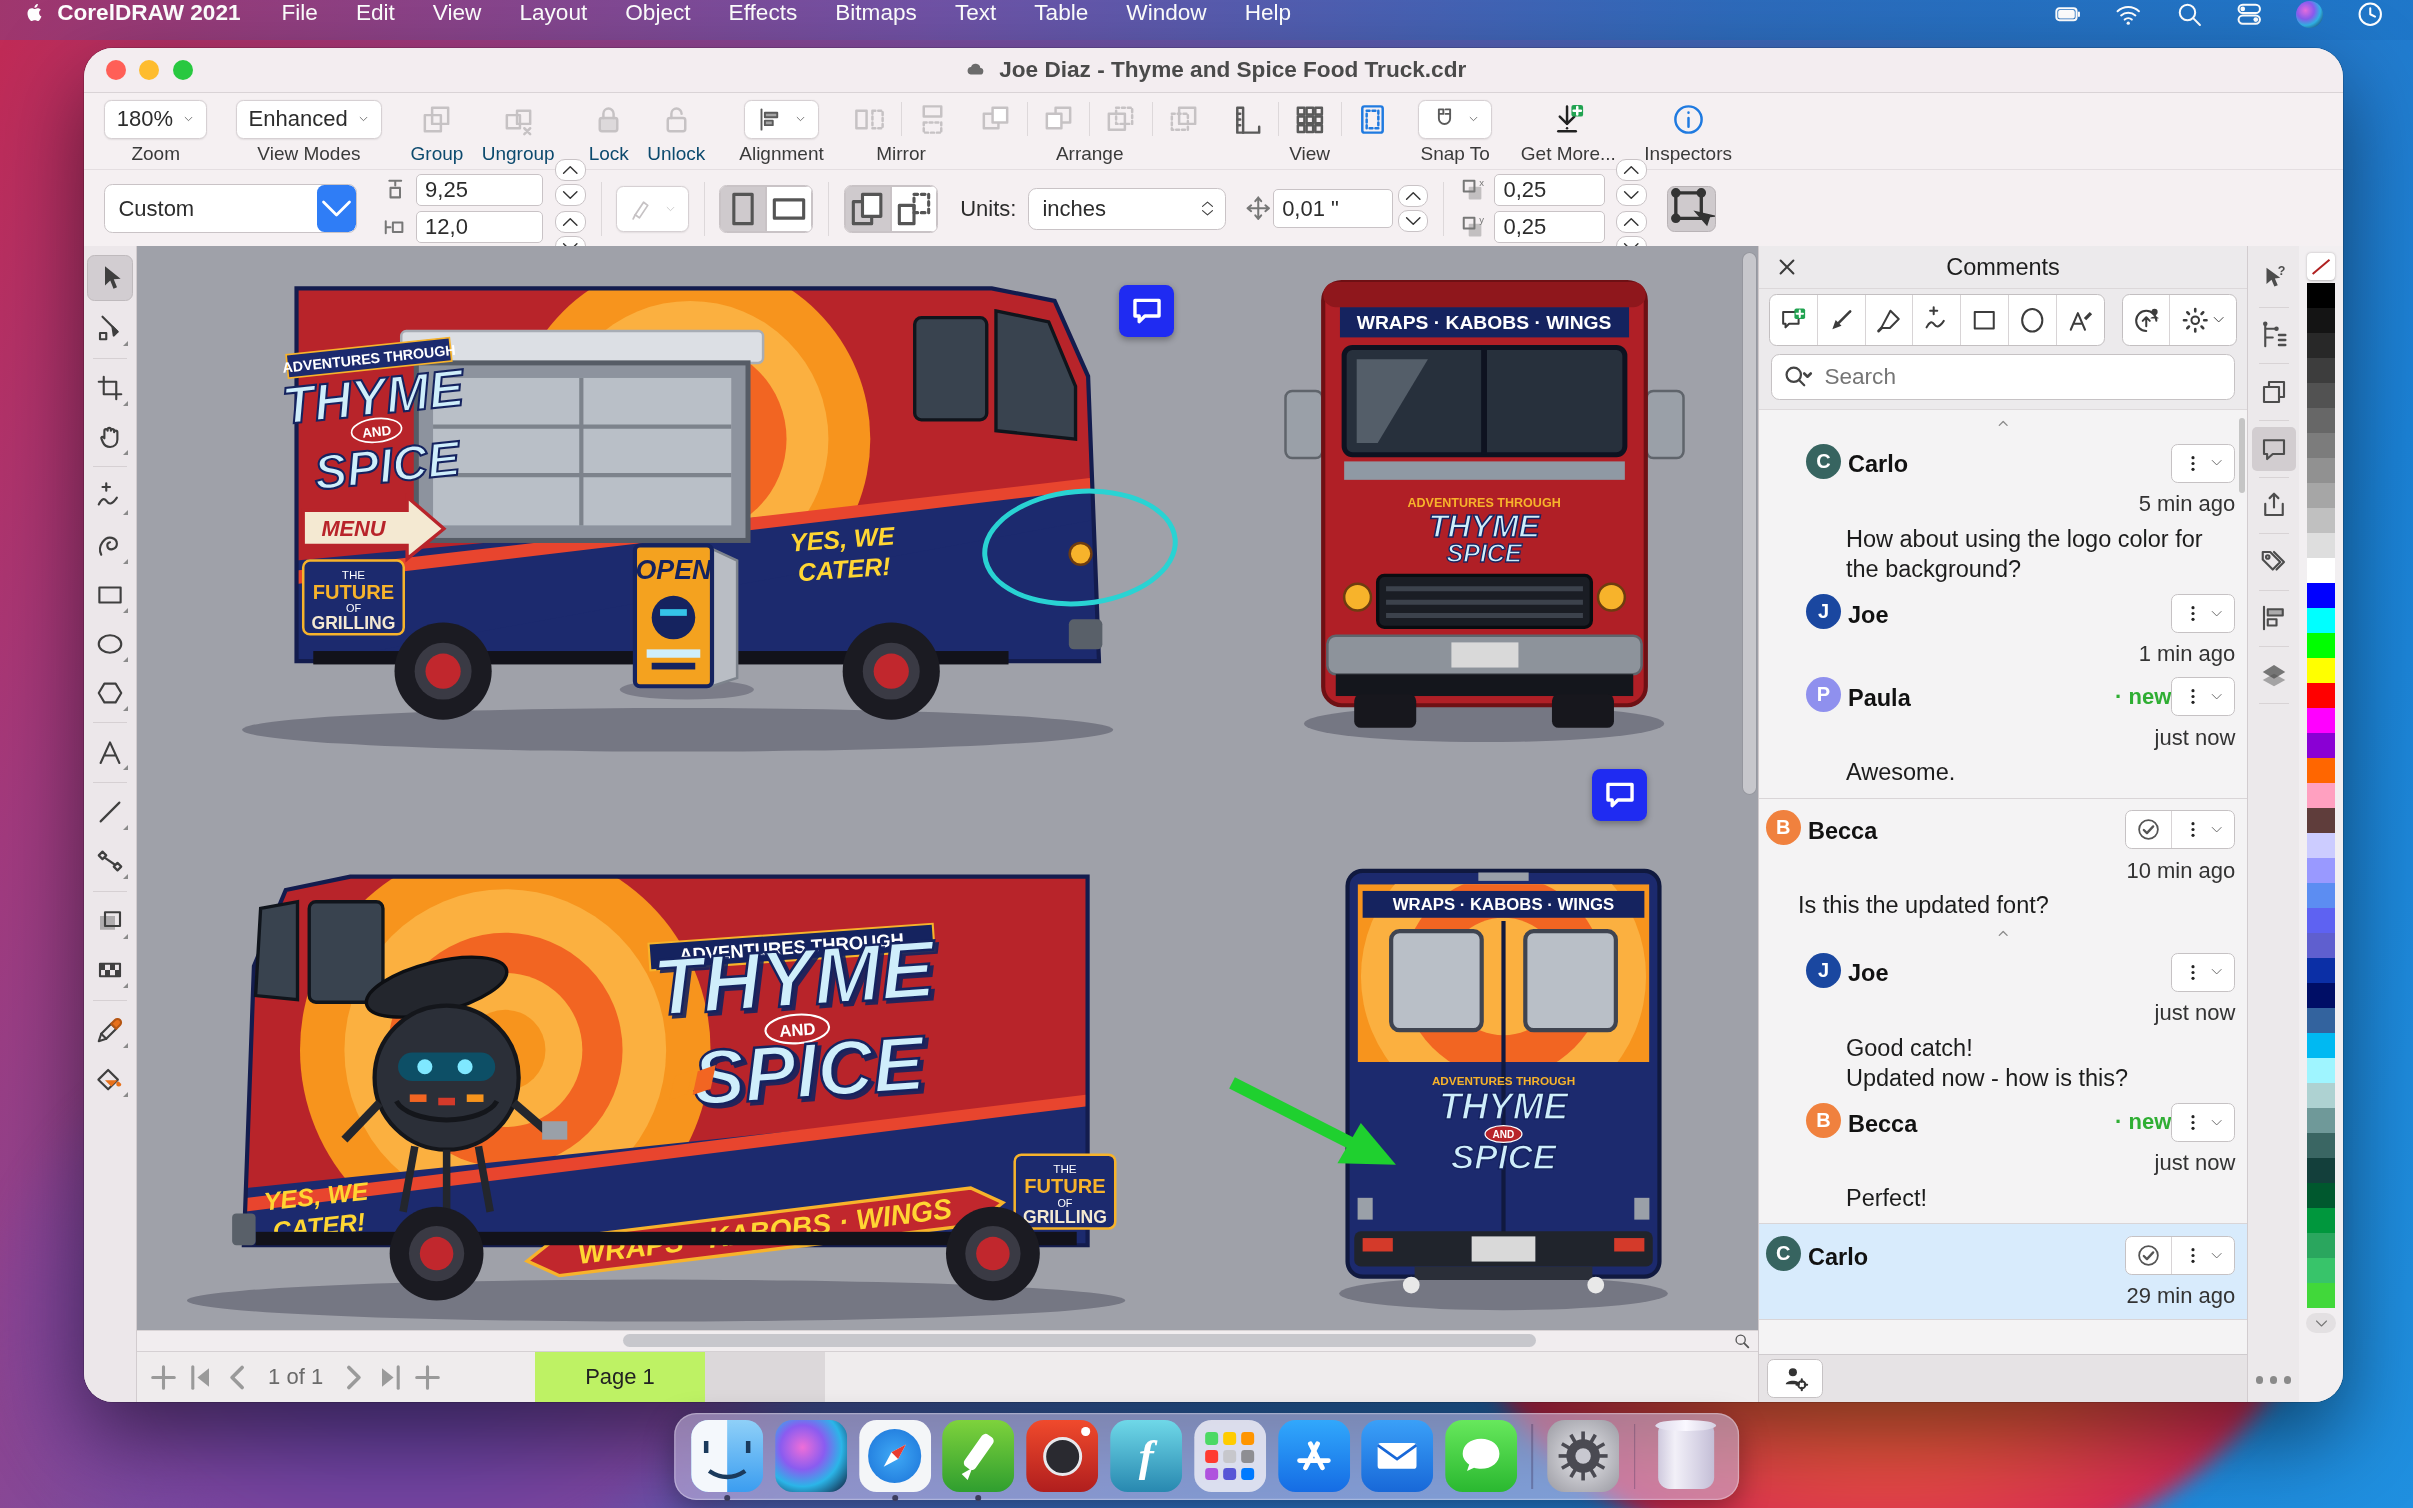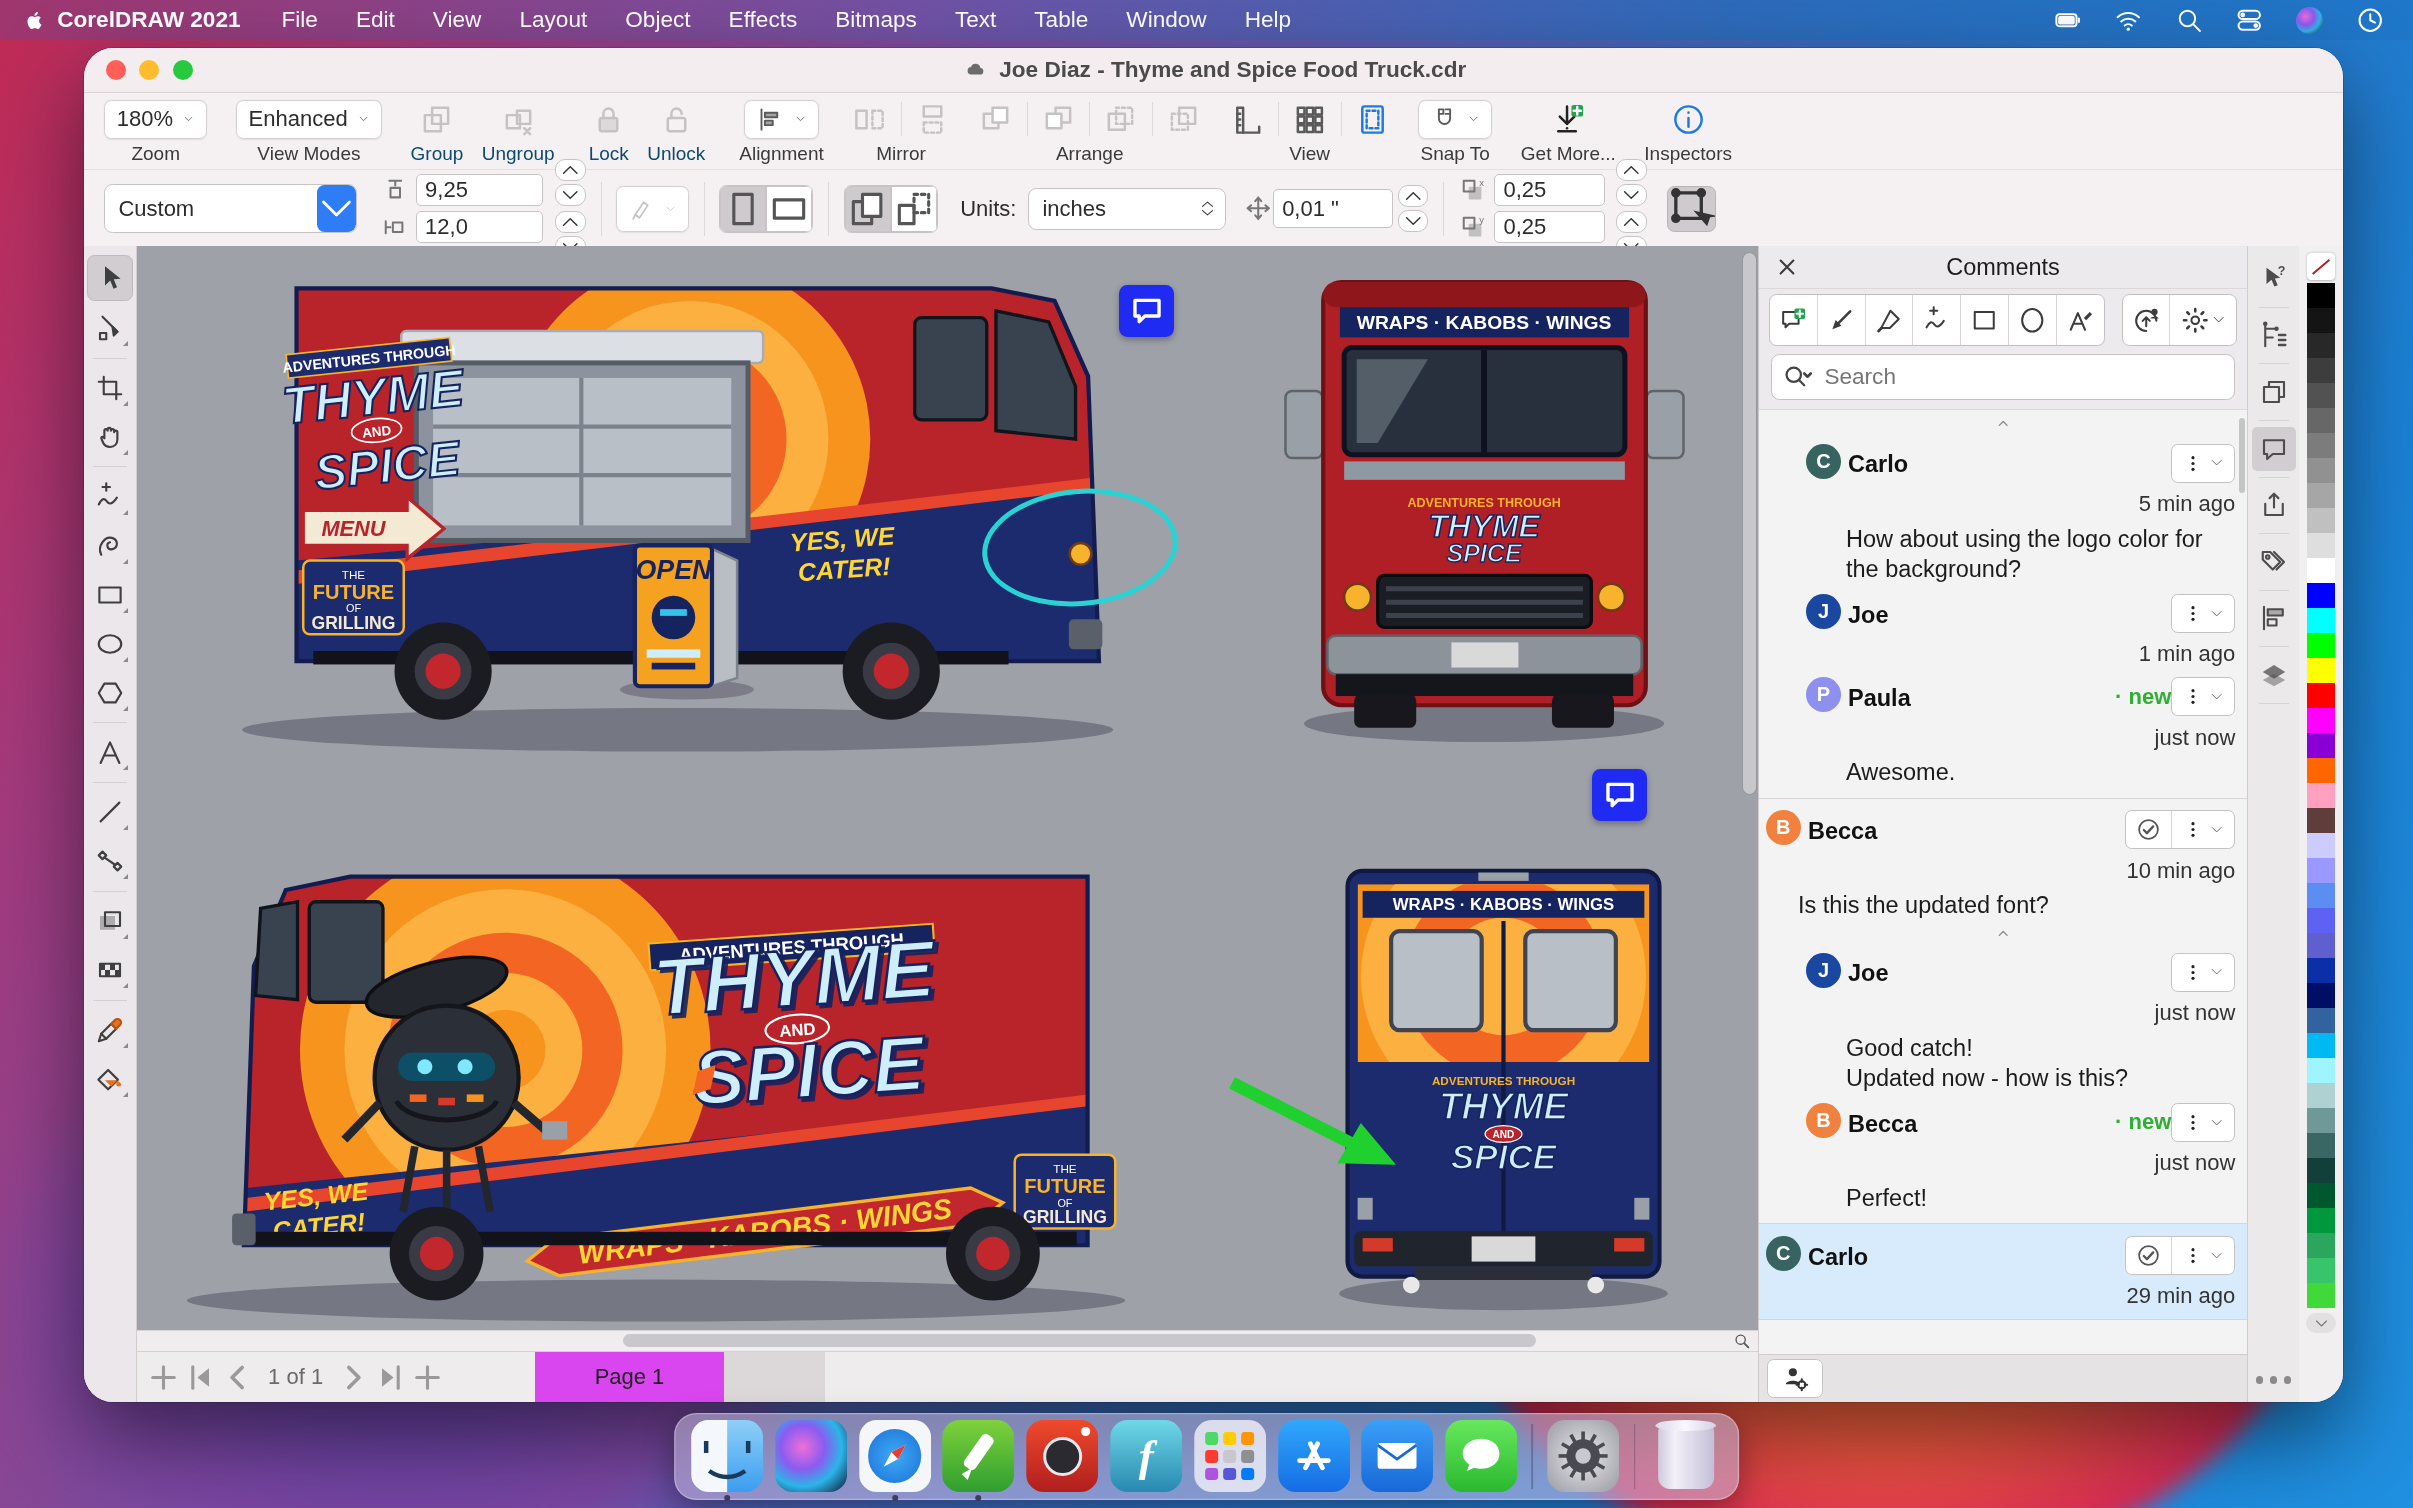--- a/index.html
+++ b/index.html
@@ -6,21 +6,21 @@
   .screen{position:relative;width:2413px;height:1508px;overflow:hidden;
     font-family:"Liberation Sans",sans-serif;-webkit-font-smoothing:antialiased;}
   
   .desktop{position:absolute;inset:0;
     background:linear-gradient(118deg,#c22a54 0%,#a23a7e 14%,#7b4da0 30%,#5a5cb0 44%,#2e6fc0 62%,#1b82d6 82%,#2090e0 100%);}
   .wp-warm{position:absolute;right:-101px;bottom:-218px;width:1257px;height:1006px;border-radius:50%;
     background:radial-gradient(closest-side,#f59a28 0%,#ef5540 45%,#d62a55 68%,rgba(214,42,85,0) 72%);filter:blur(8.4px);}
   .wp-violet{position:absolute;left:-184px;bottom:-268px;width:1173px;height:922px;border-radius:50%;
     background:radial-gradient(closest-side,#5a3fa8 0%,#7a45a0 50%,rgba(122,69,160,0) 72%);filter:blur(10px);}
   
-  .menubar{position:absolute;left:0;top:0;right:0;height:40px;display:flex;align-items:center;color:#fff;
+  .menubar{position:absolute;left:0;top:0;right:0;height:40px;display:flex;align-items:flex-start;color:#fff;
     background:linear-gradient(90deg,rgba(148,58,118,.75),rgba(108,84,168,.72) 38%,rgba(40,108,188,.78) 72%,rgba(30,118,200,.8));
     font-size:22.6px;}
   .menubar .apple{font-size:25px;margin:0 11.7px 0 23.5px;}
   .menubar .appname{font-weight:bold;margin-right:22px;}
   .menubar .mitem{padding:0 19px;}
   .menubar .spacer{flex:1;}
   .statusicons{display:flex;align-items:center;gap:32px;margin-right:28.5px;}
   .statusicons .sicon{width:28.5px;height:28.5px;color:#fff;display:flex;align-items:center;justify-content:center;}
   .siri-orb{width:27px;height:27px;border-radius:50%;
     background:radial-gradient(circle at 35% 35%,#e86ee0 0%,#8a5cf0 35%,#31b5e8 60%,#151a3a 100%);}
@@ -76,21 +76,21 @@
   .canvas{flex:1;position:relative;background:#9fa1a9;overflow:hidden;display:flex;flex-direction:column;}
   .drawarea{position:relative;flex:1;overflow:hidden;}
   .truck{position:absolute;}
   .vscroll{position:absolute;right:2.5px;top:6.7px;width:12.6px;height:541px;border-radius:6.7px;background:#c7c7cc;box-shadow:0 0 0 0.8px rgba(0,0,0,.08);}
   .hscrollrow{height:20px;background:#f1edef;border-top:0.8px solid #d8d3d5;position:relative;}
   .hthumb{position:absolute;left:486px;top:3.4px;width:913px;height:12.6px;border-radius:6.7px;background:#c7c7cc;}
   .canvmag{position:absolute;right:6.7px;top:0.8px;width:18.4px;height:18.4px;color:#555;}
   .pagebar{height:50px;background:#efeced;border-top:0.8px solid #d5d0d3;display:flex;align-items:center;position:relative;font-size:22px;color:#6f6f6f;}
   .pbtn{width:37px;height:37px;display:flex;align-items:center;justify-content:center;color:#9a9a9a;}
   .pageinfo{margin:0 11.7px;color:#6a6a6a;}
-  .pagetab{position:absolute;left:398px;top:0;bottom:0;width:189px;background:#d946ef;display:flex;align-items:center;justify-content:center;color:#222;font-size:22px;}
+  .pagetab{position:absolute;left:398px;top:0;bottom:0;width:170px;background:#bef264;display:flex;align-items:center;justify-content:center;color:#222;font-size:22px;}
   .pagetab-after{position:absolute;left:562px;top:0;bottom:0;width:126px;background:#dcd8da;}
   .annot-ellipse{position:absolute;border:5.9px solid #29d3d3;border-radius:50%;transform:rotate(-5deg);}
   .marker{position:absolute;width:55px;height:52px;background:#1f2bf2;border-radius:8.4px;display:flex;align-items:center;justify-content:center;color:#fff;box-shadow:0 2.5px 6.7px rgba(0,0,0,.3);}
   
   .cpanel{width:488px;background:#eceaec;border-left:0.8px solid #cfc9cc;display:flex;flex-direction:column;position:relative;}
   .cphead{height:42px;display:flex;align-items:center;position:relative;border-bottom:0.8px solid #dcd8da;}
   .cpclose{width:39px;height:39px;margin-left:8.4px;display:flex;align-items:center;justify-content:center;color:#3a3a3a;}
   .cptitle{position:absolute;left:0;right:0;text-align:center;font-size:23.5px;color:#1d1d1d;pointer-events:none;}
   .cptools{height:62px;display:flex;align-items:center;padding:0 10px;gap:8.4px;}
   .cbgroup{display:flex;border:0.8px solid #c3bfc1;border-radius:7.5px;overflow:hidden;background:#fff;}

